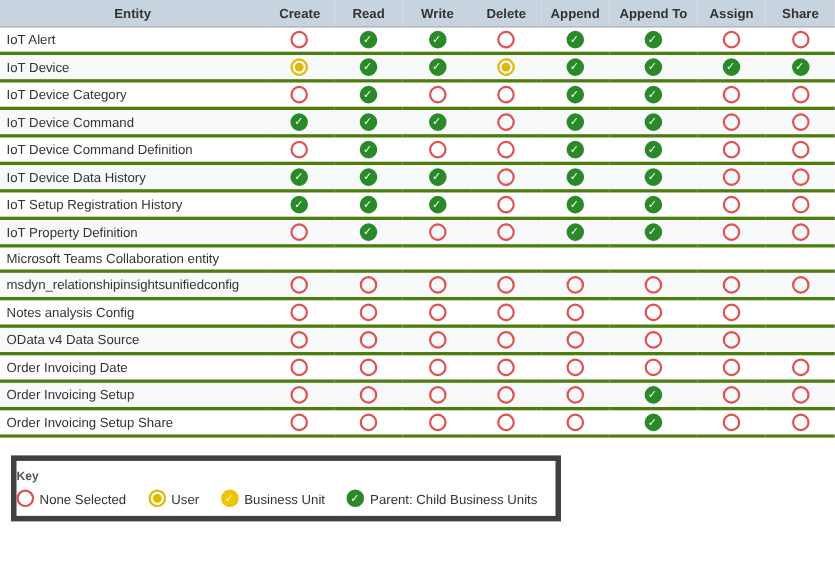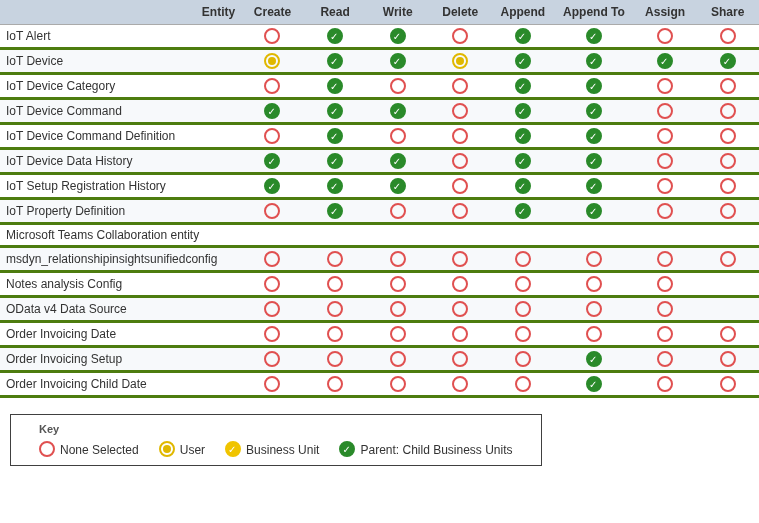--- a/index.html
+++ b/index.html
@@ -15,21 +15,21 @@
     }
     table {
       width: 100%;
       border-collapse: collapse;
     }
     thead tr {
       background: #c8d3e0;
     }
     thead th {
       padding: 5px 6px;
-      text-align: right;
+      text-align: center;
       font-weight: 600;
       font-size: 12px;
       border-bottom: 1px solid #aaa;
     }
     thead th:not(:first-child) {
       text-align: center;
       min-width: 58px;
     }
     thead th:first-child {
       min-width: 200px;
@@ -103,22 +103,22 @@
       font-size: 10px;
       position: absolute;
       top: -1px;
       left: 1px;
       line-height: 16px;
     }
 
     
     .key-section {
       margin: 16px 10px 10px 10px;
-      border: 1px solid #404040;
-      padding: 8px 28px;
+      border: 5px solid #404040;
+      padding: 8px 0;
       display: inline-block;
       min-width: 500px;
     }
     .key-title {
       font-size: 11px;
       font-weight: 600;
       margin-bottom: 6px;
       color: #555;
     }
     .key-items {
@@ -302,21 +302,21 @@
           <td><span class="circle-icon none"></span></td>
           <td><span class="circle-icon none"></span></td>
           <td><span class="circle-icon none"></span></td>
           <td><span class="circle-icon none"></span></td>
           <td><span class="circle-icon none"></span></td>
           <td><span class="circle-icon filled-green"></span></td>
           <td><span class="circle-icon none"></span></td>
           <td><span class="circle-icon none"></span></td>
         </tr>
         <tr>
-          <td>Order Invoicing Child Date</td>
+          <td>Order Invoicing Setup Share</td>
           <td><span class="circle-icon none"></span></td>
           <td><span class="circle-icon none"></span></td>
           <td><span class="circle-icon none"></span></td>
           <td><span class="circle-icon none"></span></td>
           <td><span class="circle-icon none"></span></td>
           <td><span class="circle-icon filled-green"></span></td>
           <td><span class="circle-icon none"></span></td>
           <td><span class="circle-icon none"></span></td>
         </tr>
       </tbody>

